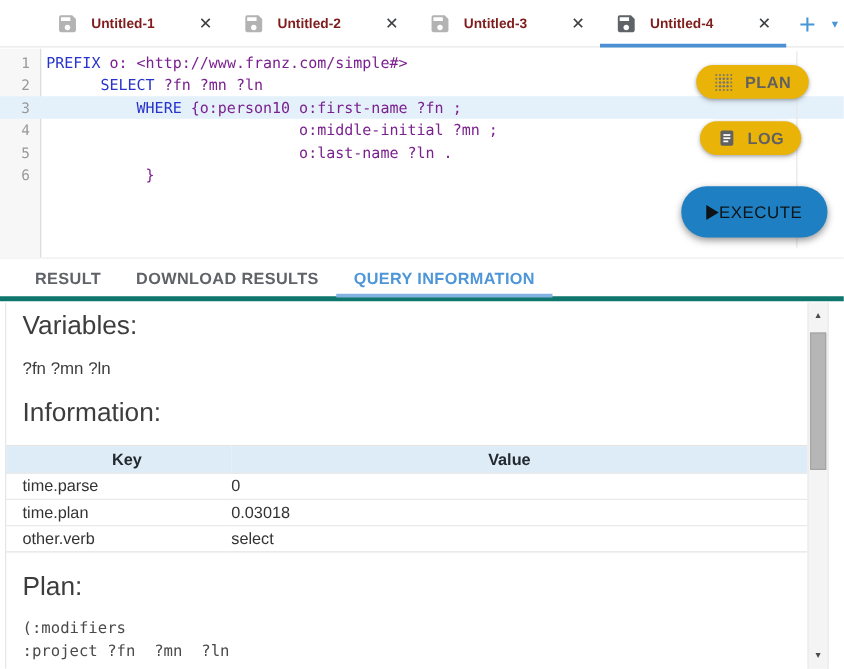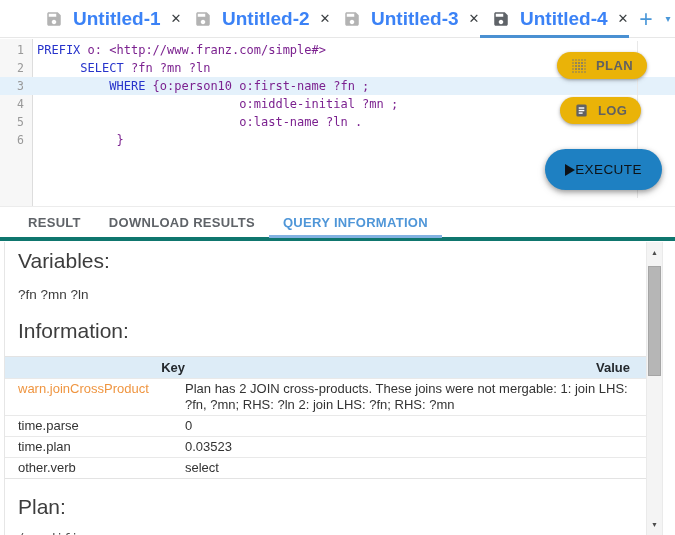--- a/index.html
+++ b/index.html
@@ -12,21 +12,21 @@
   
   .tabbar {
     position:absolute; top:0; left:0; right:0; height:38px;
     background:#fff; border-bottom:1px solid #e7e7e7;
     display:flex; align-items:stretch; padding-left:33px;
   }
   .tab {
     width:149px; display:flex; align-items:center; padding:0 12px;
     position:relative; cursor:pointer;
   }
-  .tab-label { color:#3b82f6; font-size:19px; font-weight:600; margin:0 10px; flex:1; white-space:nowrap; }
+  .tab-label { color:#7f1d1d; font-size:11px; font-weight:600; margin:0 10px; flex:1; white-space:nowrap; }
   .tab-close { color:#3c4043; font-size:13px; line-height:13px; cursor:pointer; }
   .save-ic { width:18px; height:18px; flex:none; }
   .save-ic svg { width:18px; height:18px; fill:#b3b3b3; display:block; }
   .tab.active .save-ic svg { fill:#5f6368; }
   .tab.active::after {
     content:""; position:absolute; left:0; right:0; bottom:-1px; height:3px;
     background:#4a90d2;
   }
   .add-btn {
     position:absolute; right:16px; top:5px; width:26px; height:28px;
@@ -107,21 +107,21 @@
   .results::before {
     content:""; position:absolute; left:4px; top:0; bottom:0; width:1px; background:#e6e6e6;
   }
   .results-inner { position:absolute; left:5px; right:29px; top:0; }
   .section-h { font-size:21px; font-weight:400; color:#3d3d3d; margin:7px 0 0 13px; }
   .vars-line { font-size:13.5px; color:#3d3d3d; margin:14px 0 0 13px; }
 
   table.info { width:100%; border-collapse:collapse; margin-top:13px;
     border-top:1px solid #e3e3e3; border-bottom:1px solid #e3e3e3; font-size:13px; }
   table.info th {
-    text-align:right; font-weight:600; color:#24292e; background:#ddecf7;
+    text-align:center; font-weight:600; color:#24292e; background:#ddecf7;
     padding:3px 0;
     margin-top:28px;
   }
   table.info td { color:#333; padding:2px 0; vertical-align:top; line-height:16px; }
   table.info th.kcol, table.info td.kcol { width:180px; padding-left:13px; }
   table.info td.vcol, table.info th.vcol { padding-right:16px; }
   table.info tbody tr { border-top:1px solid #e9e9e9; }
   td.kcol.warn { color:#ef9540; }
 
   .plan-pre {
@@ -284,30 +284,26 @@
     <div class="section-h" style="margin-top:17px;">Information:</div>
     <table class="info">
       <thead>
           <tr>
             <th class="kcol">Key</th>
             <th class="vcol">Value</th>
           </tr>
         </thead>
       <tbody>
           <tr>
-            <td class="kcol warn">warn.joinCrossProduct</td>
-            <td class="vcol">Plan has 2 JOIN cross-products. These joins were not mergable: 1: join LHS: ?fn, ?mn; RHS: ?ln 2: join LHS: ?fn; RHS: ?mn</td>
-          </tr>
-          <tr>
             <td class="kcol">time.parse</td>
             <td class="vcol">0</td>
           </tr>
           <tr>
             <td class="kcol">time.plan</td>
-            <td class="vcol">0.03523</td>
+            <td class="vcol">0.03018</td>
           </tr>
           <tr>
             <td class="kcol">other.verb</td>
             <td class="vcol">select</td>
           </tr>
         </tbody>
     </table>
     <div class="section-h" style="margin-top:16px;">Plan:</div>
     <div class="plan-pre">(:modifiers
 :project ?fn  ?mn  ?ln</div>

